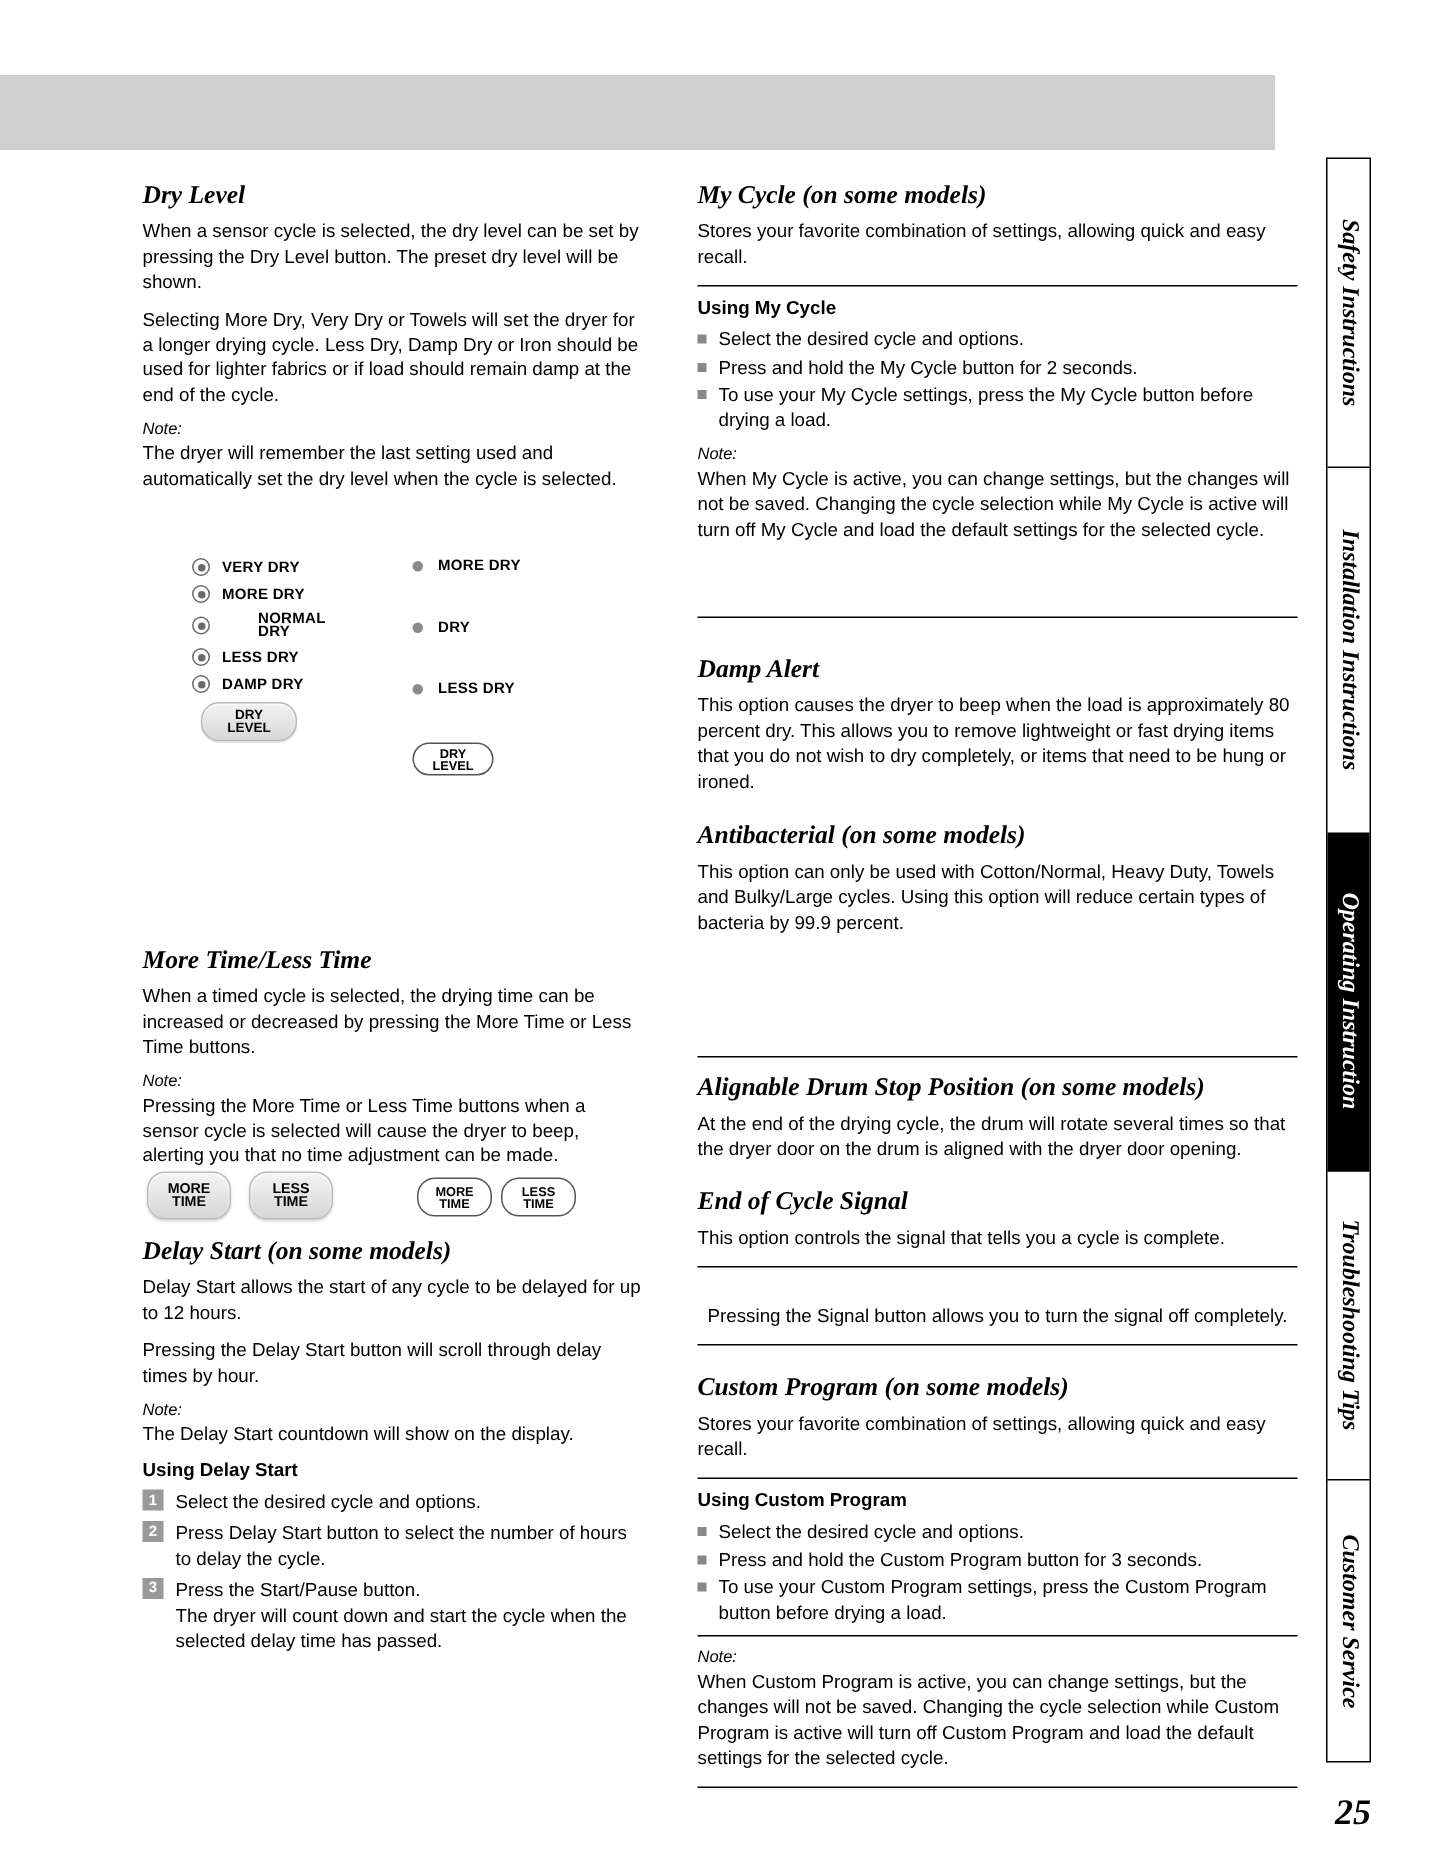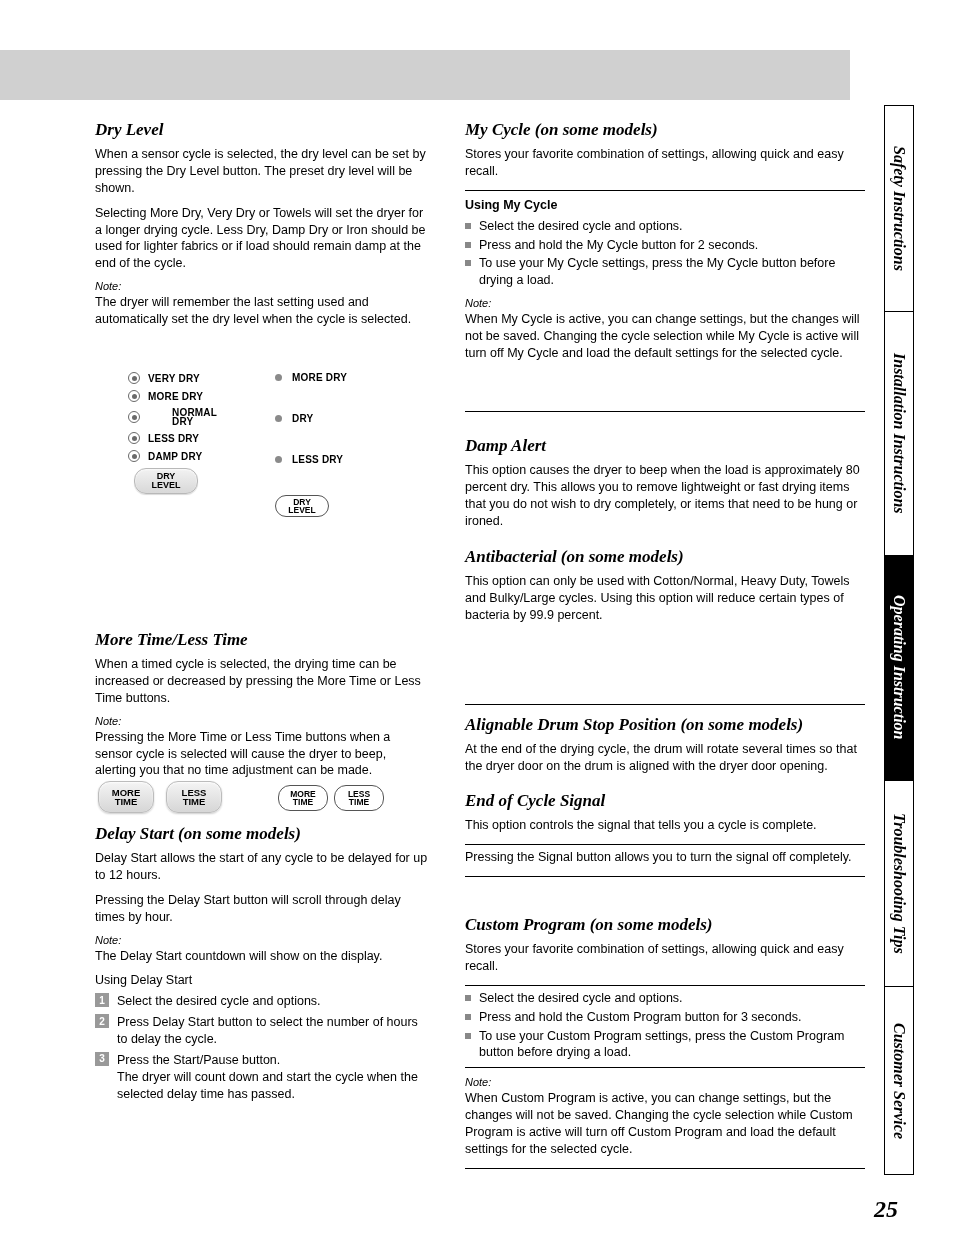--- a/index.html
+++ b/index.html
@@ -42,21 +42,21 @@
     font-weight: bold;
     font-size: 16px;
     border-bottom: 1px solid #000;
     padding: 6px 0;
   }
   .tab:last-child { border-bottom: none; }
   .tab.active { background: #000; color: #fff; }
 
   .page-number {
     position: absolute;
-    right: 56px;
+    right: 40px;
     bottom: 20px;
     font-family: "Times New Roman", serif;
     font-style: italic;
     font-weight: bold;
     font-size: 24px;
   }
 
   .left-col {
     position: absolute;
     left: 95px;
@@ -278,21 +278,21 @@
   <div class="time-btn-outline" style="white-space:pre;">LESS
 TIME</div>
 </div>
 
 <div class="left-col" style="top:824px;">
   <div class="section-heading">Delay Start (on some models)</div>
   <div class="body-text">Delay Start allows the start of any cycle to be delayed for up to 12 hours.</div>
   <div class="body-text" style="margin-top:8px;">Pressing the Delay Start button will scroll through delay times by hour.</div>
   <div class="note-label">Note:</div>
   <div class="body-text">The Delay Start countdown will show on the display.</div>
-  <div class="body-text" style="margin-top:8px; font-weight:normal;">Using Delay Start</div>
+  <div class="body-text" style="margin-top:8px; font-weight:bold;">Using Delay Start</div>
   <div style="display:flex; margin-top:4px;">
     <span style="width:14px; height:14px; background:#999; color:#fff; font-size:10px; font-weight:bold; display:inline-flex; align-items:center; justify-content:center; margin-right:8px; flex-shrink:0;">1</span>
     <span class="body-text">Select the desired cycle and options.</span>
   </div>
   <div style="display:flex; margin-top:4px;">
     <span style="width:14px; height:14px; background:#999; color:#fff; font-size:10px; font-weight:bold; display:inline-flex; align-items:center; justify-content:center; margin-right:8px; flex-shrink:0;">2</span>
     <span class="body-text">Press Delay Start button to select the number of hours to delay the cycle.</span>
   </div>
   <div style="display:flex; margin-top:4px;">
     <span style="width:14px; height:14px; background:#999; color:#fff; font-size:10px; font-weight:bold; display:inline-flex; align-items:center; justify-content:center; margin-right:8px; flex-shrink:0;">3</span>
@@ -331,28 +331,29 @@
 <div class="right-col" style="top:660px;margin-top:44px;">
   <div class="hr"></div>
   <div class="section-heading" style="margin-top:10px;">Alignable Drum Stop Position (on some models)</div>
   <div class="body-text">At the end of the drying cycle, the drum will rotate several times so that the dryer door on the drum is aligned with the dryer door opening.</div>
 </div>
 
 <div class="right-col" style="top:791px;">
   <div class="section-heading">End of Cycle Signal</div>
   <div class="body-text">This option controls the signal that tells you a cycle is complete.</div>
   <div class="hr" style="margin-top:10px;"></div>
-  <div class="body-text" style="margin-top:4px;">Pressing the Signal button allows you to turn the signal off completely.</div>
+  <div class="body-text" style="margin-top:24px;text-align:center;">Pressing the Signal button allows you to turn the signal off completely.</div>
   <div class="hr" style="margin-top:10px;"></div>
 </div>
 
 <div class="right-col" style="top:915px;">
   <div class="section-heading">Custom Program (on some models)</div>
   <div class="body-text">Stores your favorite combination of settings, allowing quick and easy recall.</div>
   <div class="hr" style="margin-top:10px;"></div>
+  <div class="body-text" style="margin-top:6px; font-weight:bold;">Using Custom Program</div>
   <ul class="faint-bullets">
     <li>Select the desired cycle and options.</li>
     <li>Press and hold the Custom Program button for 3 seconds.</li>
     <li>To use your Custom Program settings, press the Custom Program button before drying a load.</li>
   </ul>
   <div class="hr" style="margin-top:6px;"></div>
   <div class="note-label">Note:</div>
   <div class="body-text">When Custom Program is active, you can change settings, but the changes will not be saved. Changing the cycle selection while Custom Program is active will turn off Custom Program and load the default settings for the selected cycle.</div>
   <div class="hr" style="margin-top:10px;"></div>
 </div>

